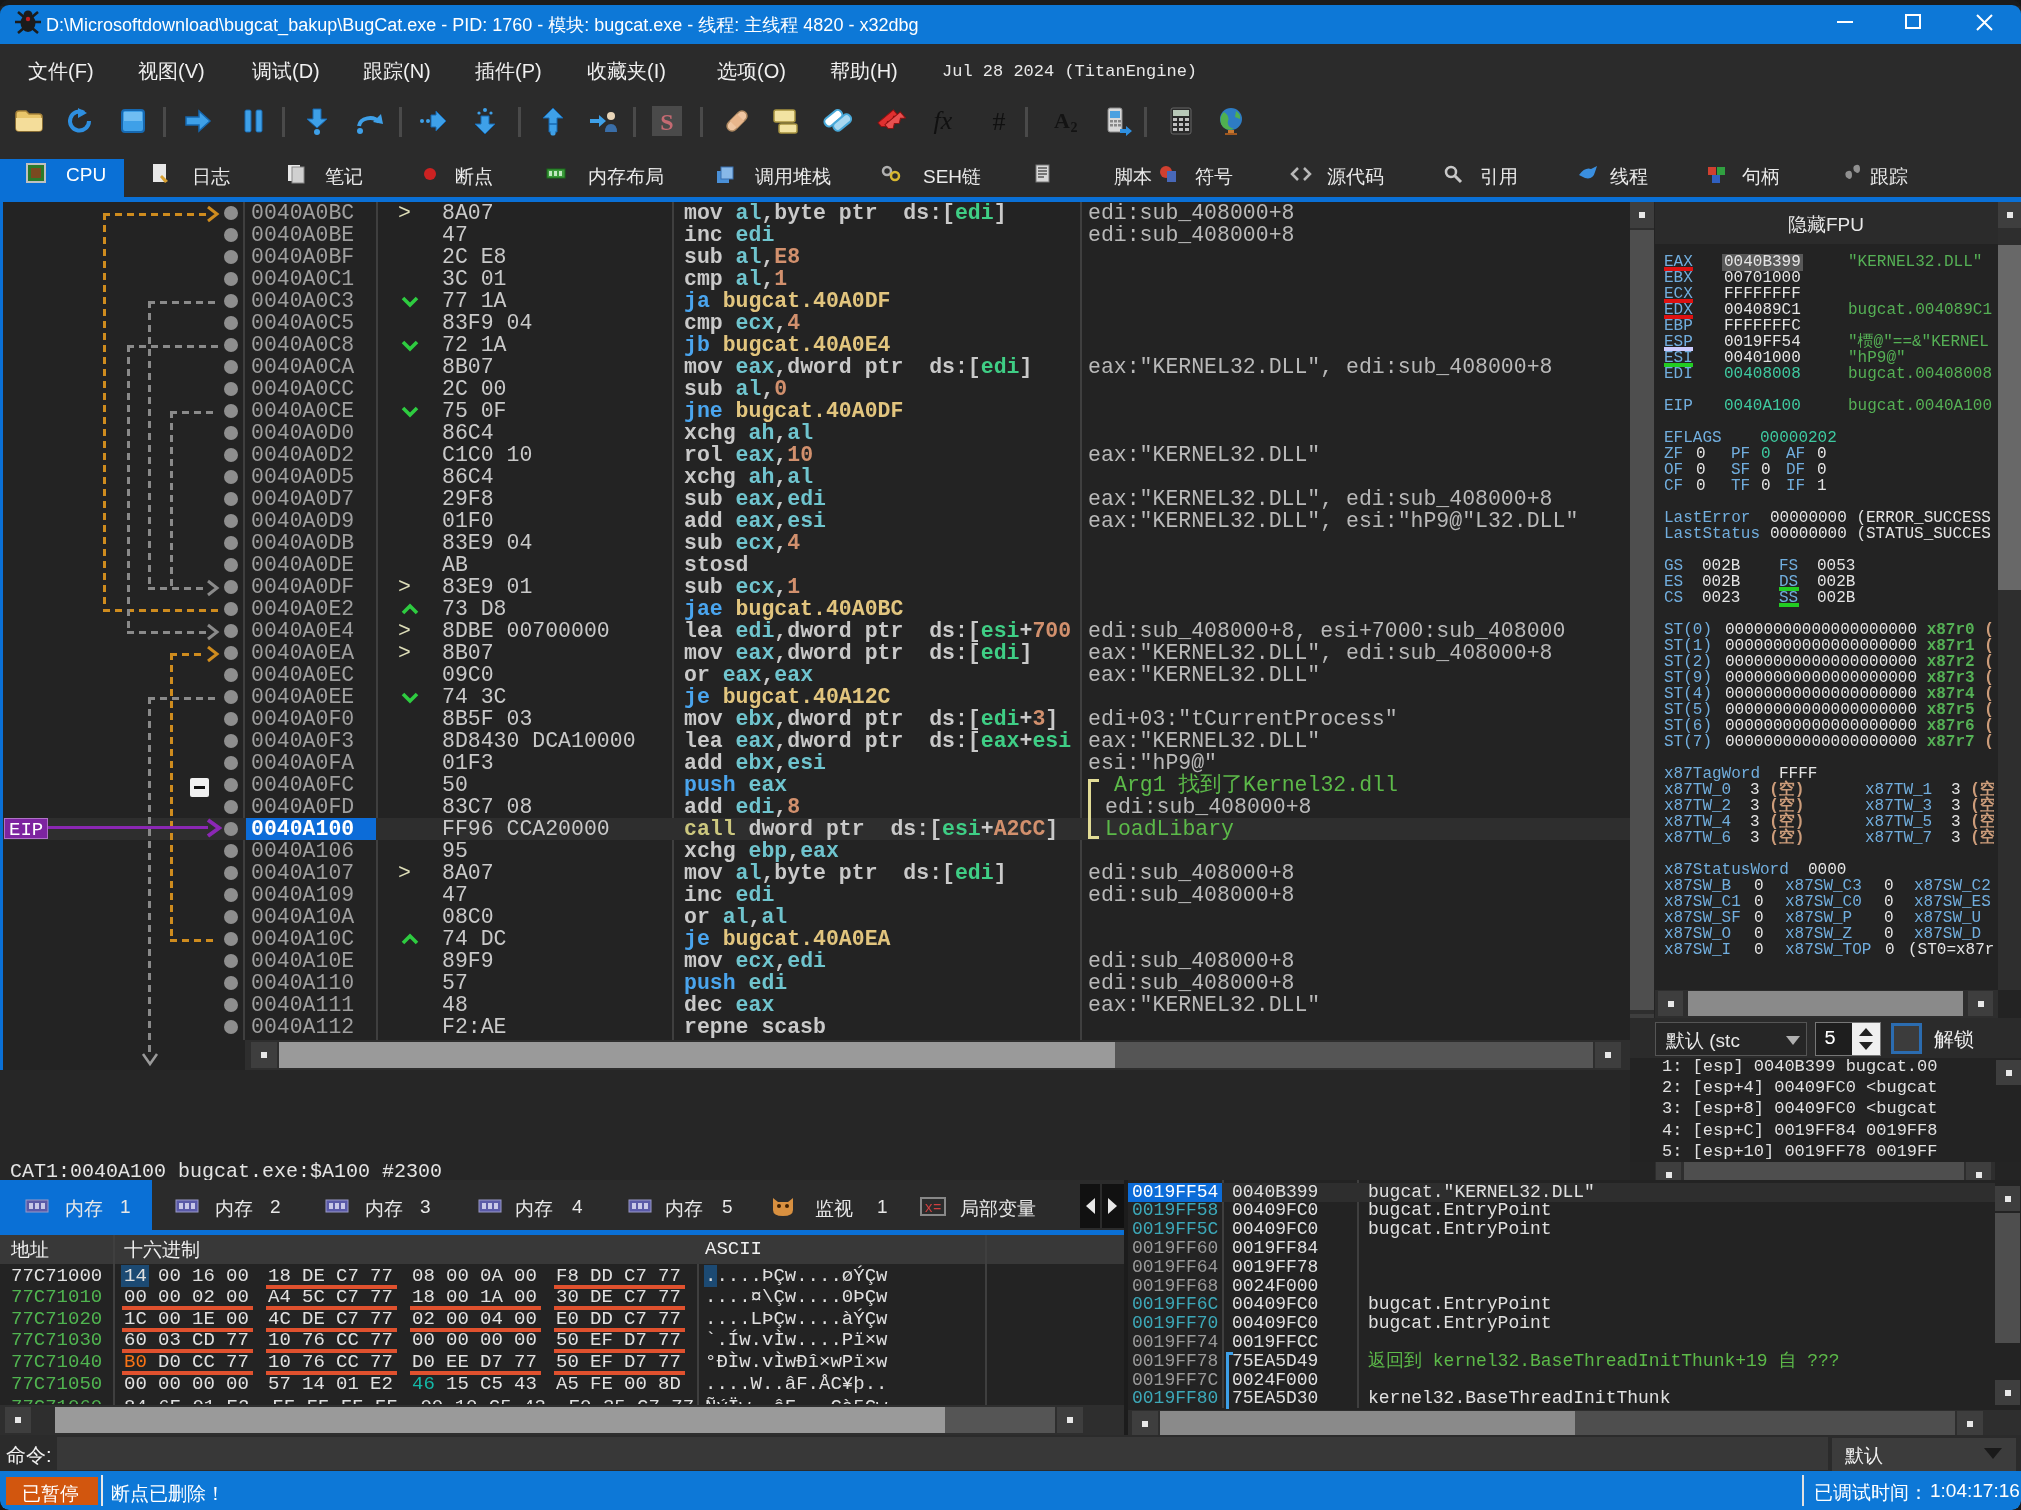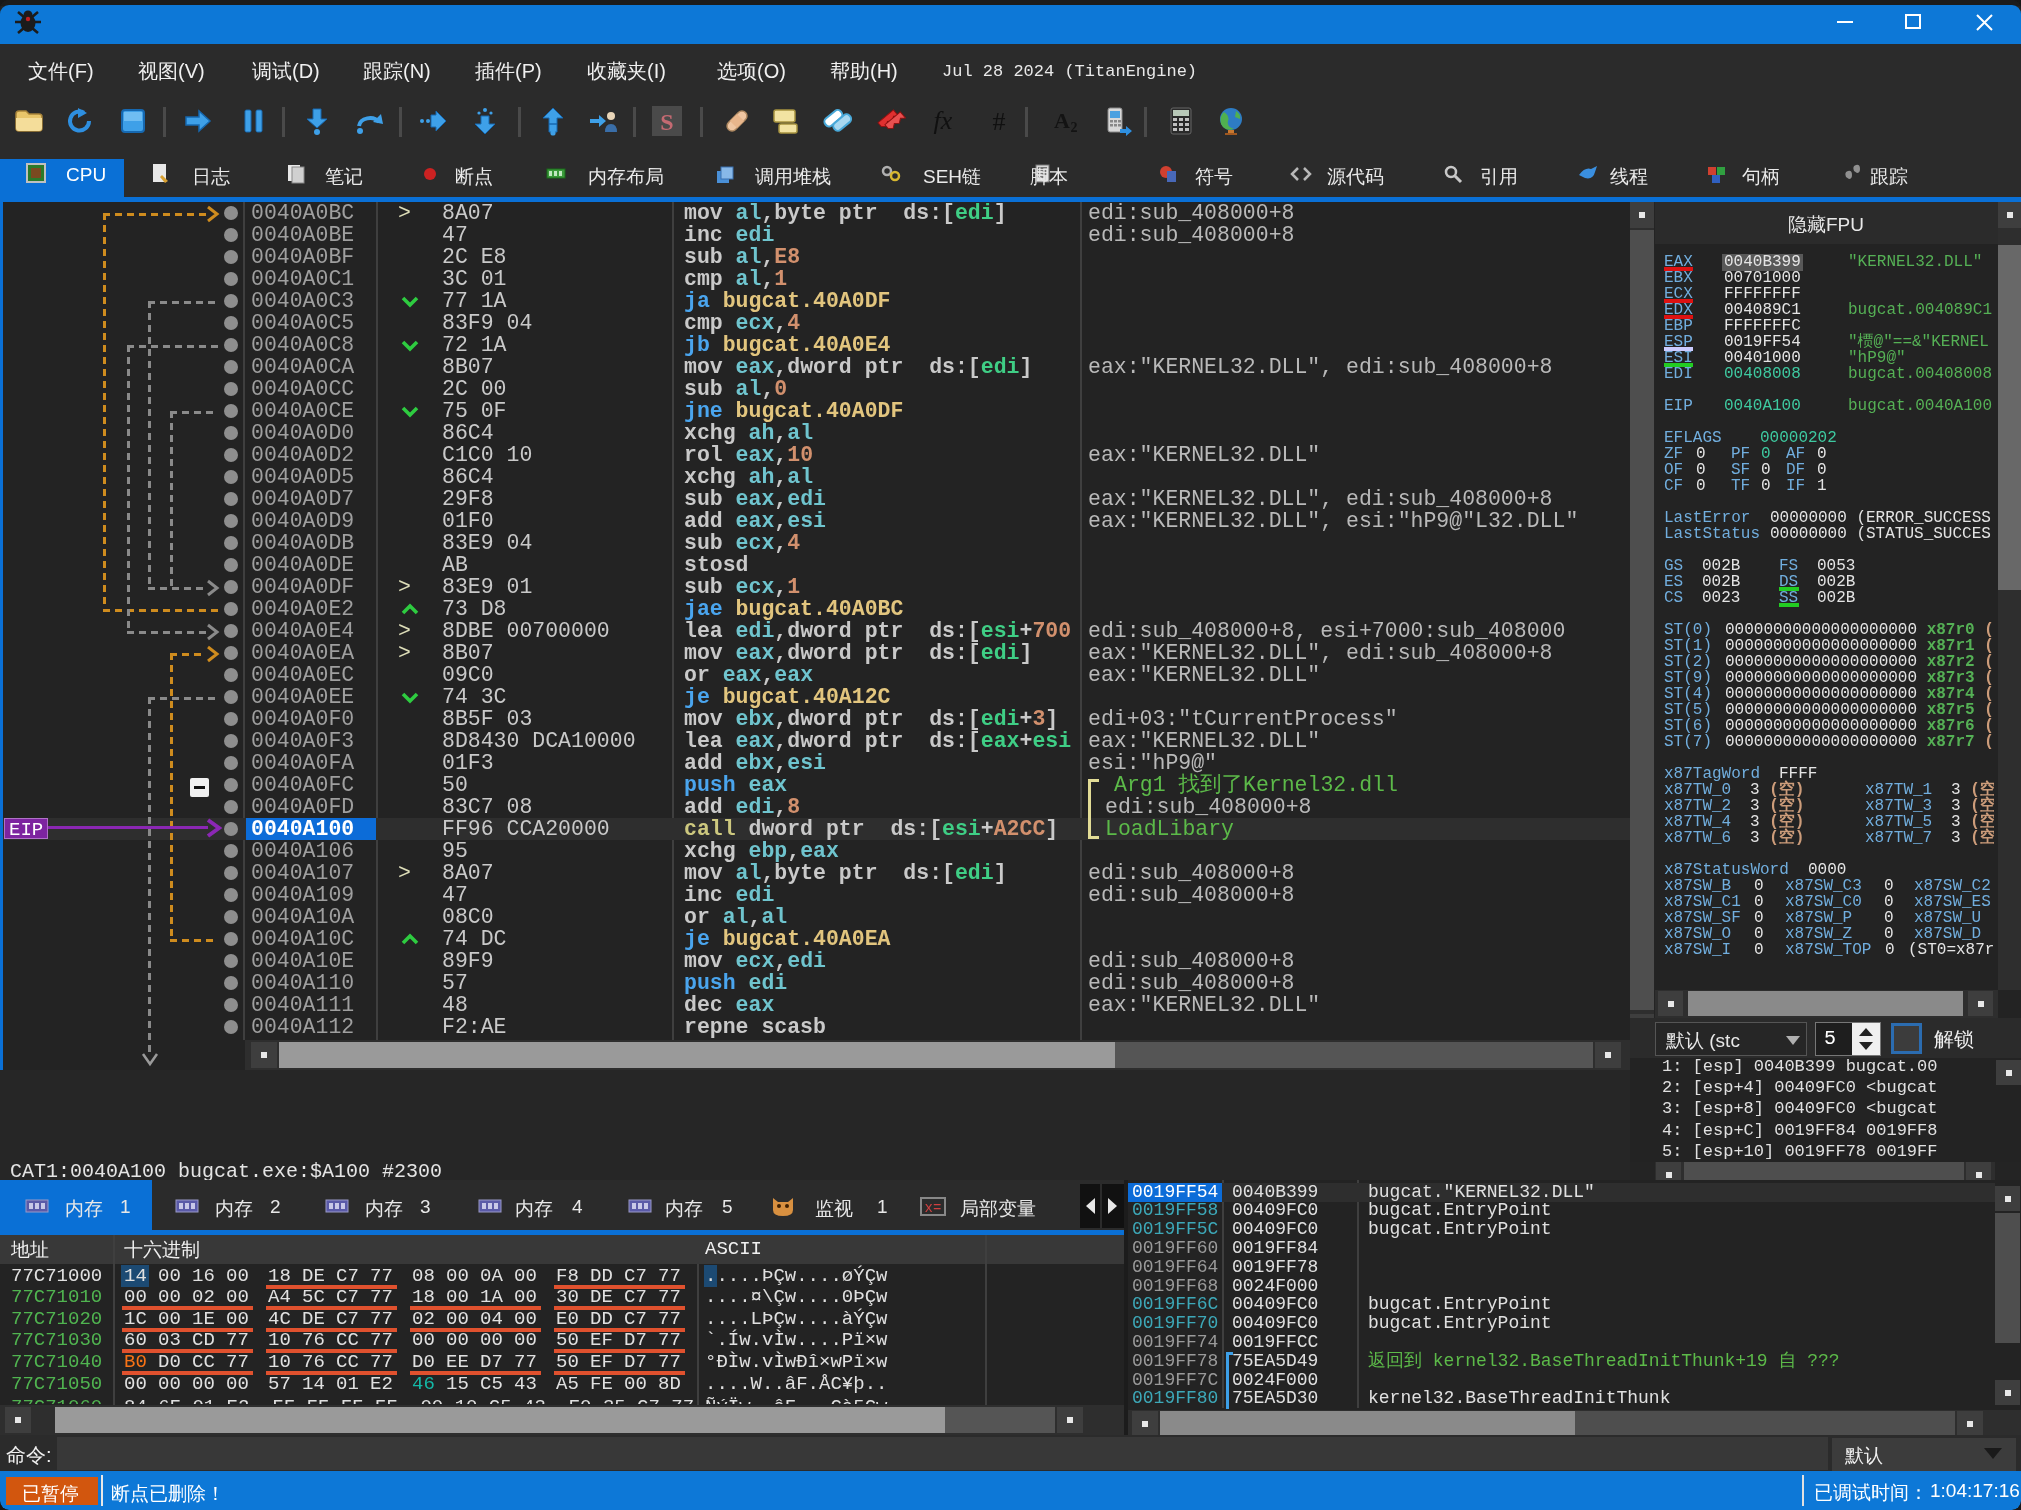--- a/index.html
+++ b/index.html
@@ -47,20 +47,21 @@
         <line x1="26" y1="6" x2="20" y2="11"></line>
 <line x1="3" y1="16" x2="10" y2="16"></line>
         <line x1="29" y1="16" x2="22" y2="16"></line>
 <line x1="6" y1="27" x2="12" y2="22"></line>
         <line x1="26" y1="27" x2="20" y2="22"></line>
 </g>
 <ellipse cx="16" cy="17" rx="7.5" ry="9" fill="#1b1b1b"></ellipse>
 <circle cx="16" cy="9" r="4.5" fill="#1b1b1b"></circle>
 <circle cx="16" cy="13" r="2.2" fill="#c02020"></circle>
 </svg>
+<div class="a" style="left:46px;top:13px;font-size:18px;color:#fff">D:\Microsoftdownload\bugcat_bakup\BugCat.exe - PID: 1760 - 模块: bugcat.exe - 线程: 主线程 4820 - x32dbg</div>
 <div class="a" style="left:1837px;top:21px;width:16px;height:2px;background:#fff"></div>
 <div class="a" style="left:1905px;top:14px;width:16px;height:15px;border:2px solid #fff"></div>
 <svg class="a" style="left:1975px;top:13px" width="19" height="19">
       <path d="M2 2 L17 17 M17 2 L2 17" stroke="#fff" stroke-width="2"></path>
     </svg>
 <div class="a" style="left:0;top:44px;width:2021px;height:53px;background:#2b2b2b"></div>
 <div class="a" style="left:28px;top:58px;font-size:20px;color:#f0f0f0">文件(F)</div>
 <div class="a" style="left:138px;top:58px;font-size:20px;color:#f0f0f0">视图(V)</div>
 <div class="a" style="left:252px;top:58px;font-size:20px;color:#f0f0f0">调试(D)</div>
 <div class="a" style="left:363px;top:58px;font-size:20px;color:#f0f0f0">跟踪(N)</div>
@@ -233,21 +234,21 @@
 <div class="tab" style="left:755px;top:164px;color:#eaeaea">调用堆栈</div>
 <svg class="a" style="left:880px;top:163px" width="22" height="22" viewBox="0 0 22 22">
       <circle cx="7" cy="8" r="4" fill="none" stroke="#b0b0b0" stroke-width="2.5"></circle>
       <circle cx="15" cy="13" r="4" fill="none" stroke="#d8b830" stroke-width="2.5"></circle>
     </svg>
 <div class="tab" style="left:923px;top:164px;color:#eaeaea">SEH链</div>
 <svg class="a" style="left:1032px;top:163px" width="22" height="22" viewBox="0 0 22 22">
       <rect x="4" y="2" width="13" height="17" fill="#d8d8d8" stroke="#777"></rect>
       <path d="M6 5 h9 M6 8 h9 M6 11 h9 M6 14 h6" stroke="#555" stroke-width="1.5"></path>
     </svg>
-<div class="tab" style="left:1030px;top:164px;color:#eaeaea">脚本</div>
+<div class="tab" style="left:1114px;top:164px;color:#eaeaea">脚本</div>
 <svg class="a" style="left:1157px;top:163px" width="22" height="22" viewBox="0 0 22 22">
       <circle cx="9" cy="9" r="6" fill="#d04030"></circle>
       <rect x="10" y="8" width="9" height="11" fill="#4868b8"></rect>
     </svg>
 <div class="tab" style="left:1195px;top:164px;color:#eaeaea">符号</div>
 <svg class="a" style="left:1290px;top:163px" width="22" height="22" viewBox="0 0 22 22">
       <path d="M8 5 l-6 6 6 6 M14 5 l6 6 -6 6" stroke="#b8b8b8" stroke-width="2.5" fill="none"></path>
     </svg>
 <div class="tab" style="left:1327px;top:164px;color:#eaeaea">源代码</div>
 <svg class="a" style="left:1442px;top:163px" width="22" height="22" viewBox="0 0 22 22">

